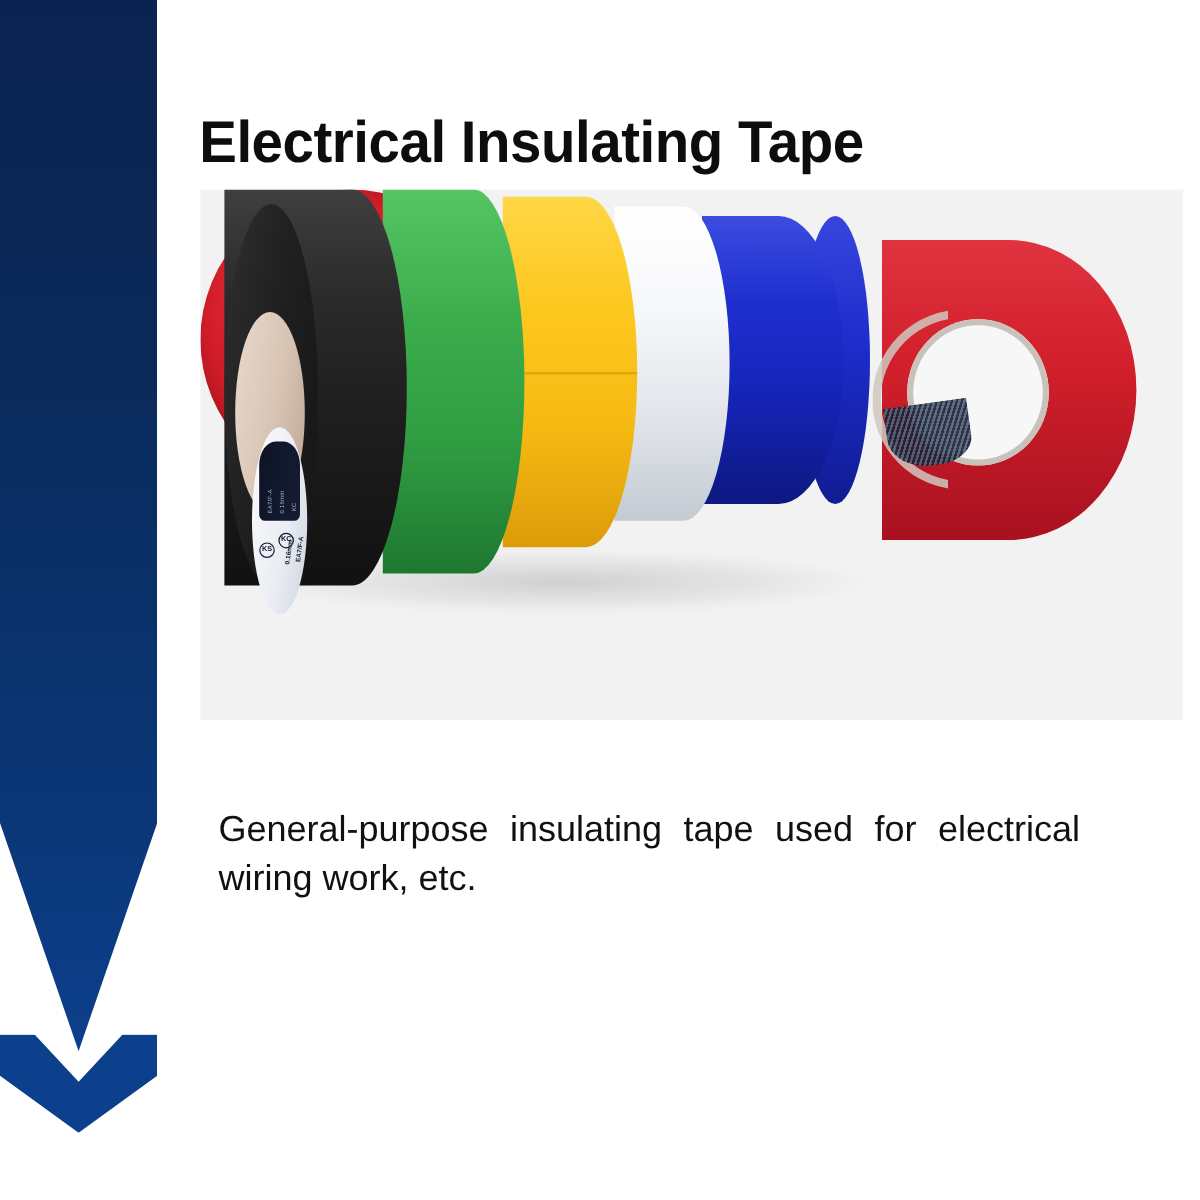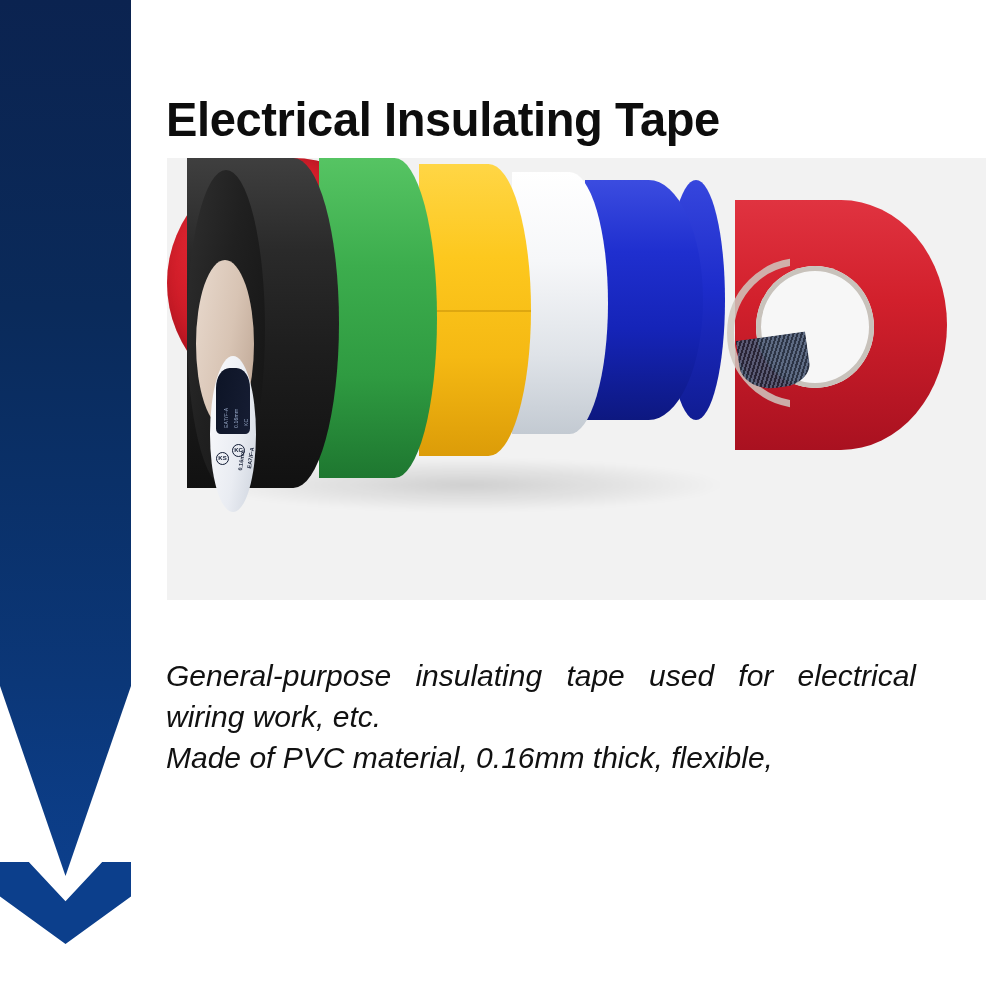--- a/index.html
+++ b/index.html
@@ -293,22 +293,21 @@
     left: 166px;
     top: 655px;
     width: 750px;
     color: #111111;
     font-size: 30px;
     line-height: 41px;
     font-family: "Liberation Sans", sans-serif;
     font-weight: 400;
   }
   #body-copy .para {
-    margin: 0;
-    font-style: italic;
+    margin: 16px;
   }
   #body-copy .justified {
     text-align: justify;
     text-align-last: left;
   }
 </style>
 </head>
 <body>
 
 <div id="left-banner"></div>
@@ -355,14 +354,13 @@
           </div>
         </div>
       </div>
     </div>
 
   </div>
 </div>
 
 <div id="body-copy">
   <p class="para justified">General-purpose insulating tape used for electrical wiring work, etc.</p>
-  <p class="para">Made of PVC material, 0.16mm thick, flexible,</p>
 </div>
 
 </body></html>

